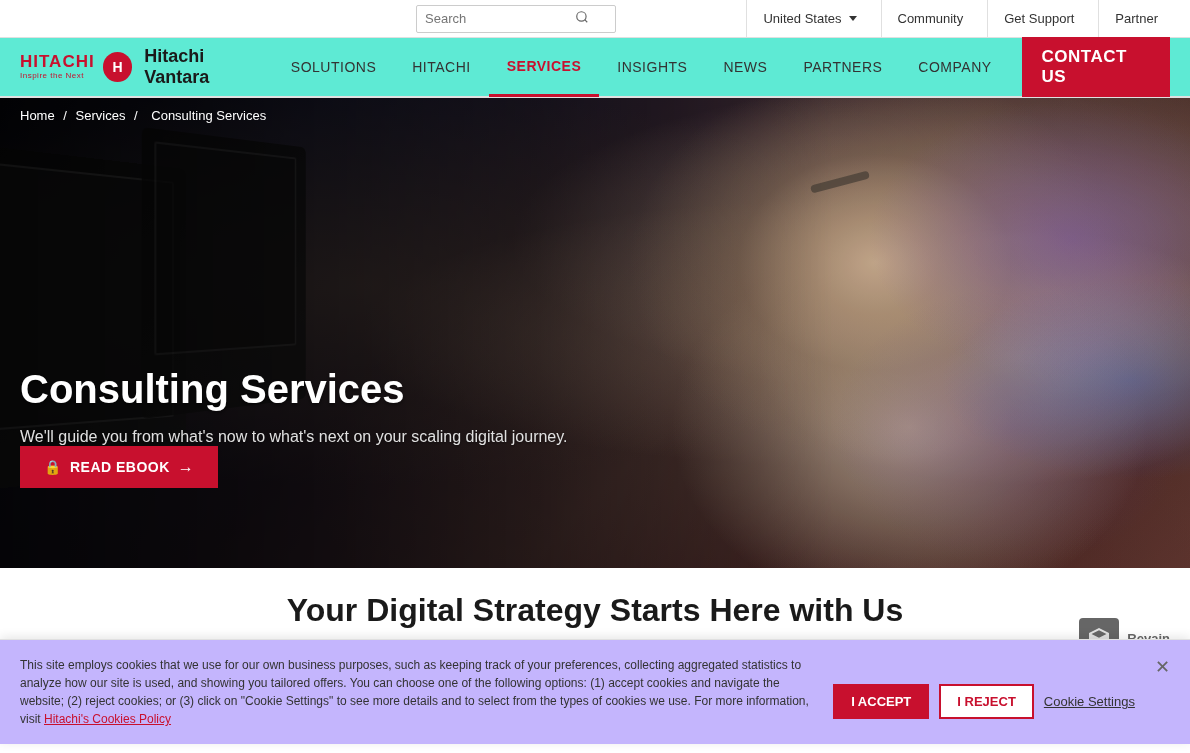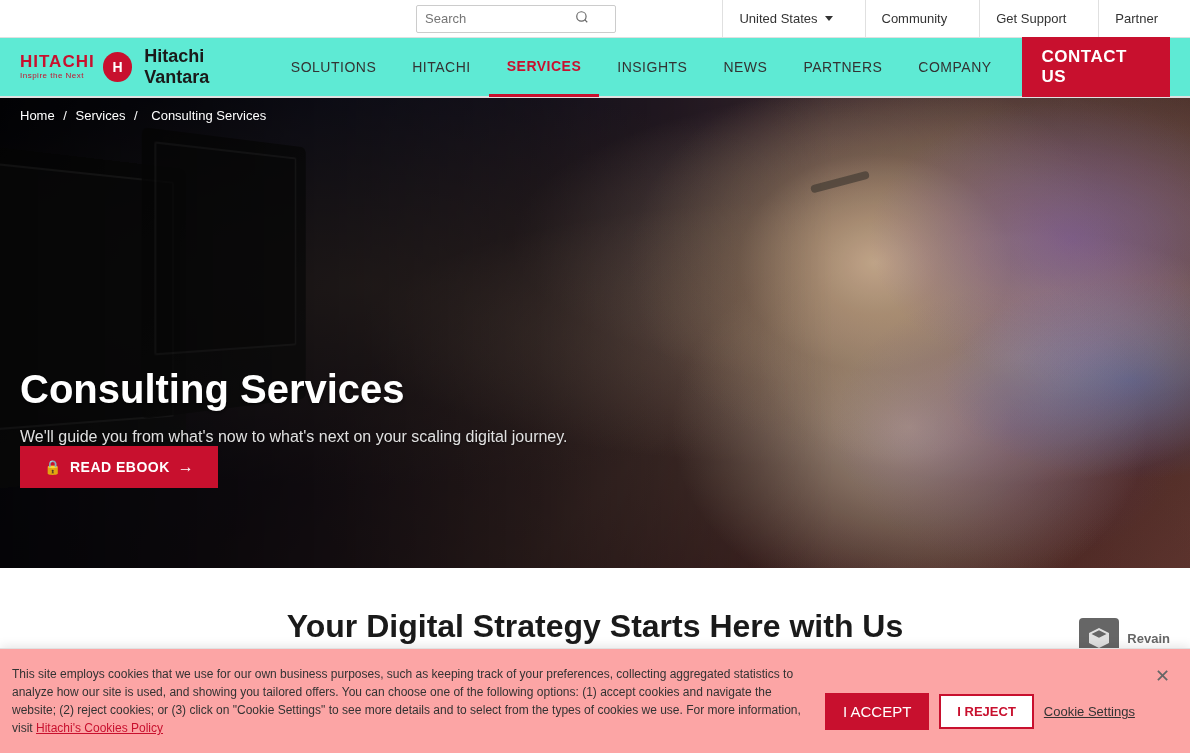--- a/index.html
+++ b/index.html
@@ -7,21 +7,21 @@
 
     
     .top-bar {
       display: flex;
       align-items: center;
       justify-content: flex-end;
       background: #fff;
       border-bottom: 1px solid #e0e0e0;
       height: 38px;
       padding: 0 16px;
-      gap: 16px;
+      gap: 8px;
     }
     .search-container {
       display: flex;
       align-items: center;
       border: 1px solid #ccc;
       border-radius: 2px;
       padding: 4px 8px;
       margin-right: auto;
       margin-left: 400px;
       width: 200px;
@@ -216,38 +216,38 @@
       font-size: 14px;
     }
     .arrow-icon {
       display: inline-block;
       font-size: 16px;
     }
 
     
     .section-below-hero {
       background: #fff;
-      padding: 40px 20px 20px;
+      padding: 24px 20px 20px;
       text-align: center;
     }
     .section-title {
       font-size: 32px;
       font-weight: 600;
       color: #1a1a1a;
     }
 
     
     .cookie-banner {
       position: fixed;
-      bottom: 0;
+      bottom: 9px;
       left: 0;
       right: 0;
-      background: #fca5a5;
+      background: #c4b5fd;
       border-top: 1px solid #e0e0e0;
-      padding: 16px 20px 16px 12px;
+      padding: 16px 20px 16px 20px;
       z-index: 1000;
       box-shadow: 0 -2px 10px rgba(0,0,0,0.1);
     }
     .cookie-banner-content {
       display: flex;
       align-items: flex-start;
       gap: 20px;
       max-width: 1190px;
     }
     .cookie-text {
@@ -265,22 +265,22 @@
       align-items: center;
       gap: 10px;
       flex-shrink: 0;
       margin-top: 28px;
     }
     .btn-accept {
       background: #c8102e;
       color: #fff;
       border: 2px solid #c8102e;
       padding: 8px 16px;
-      font-size: 15px;
-      font-weight: 400;
+      font-size: 13px;
+      font-weight: 700;
       cursor: pointer;
       text-transform: uppercase;
     }
     .btn-reject {
       background: #fff;
       color: #c8102e;
       border: 2px solid #c8102e;
       padding: 8px 16px;
       font-size: 13px;
       font-weight: 700;

